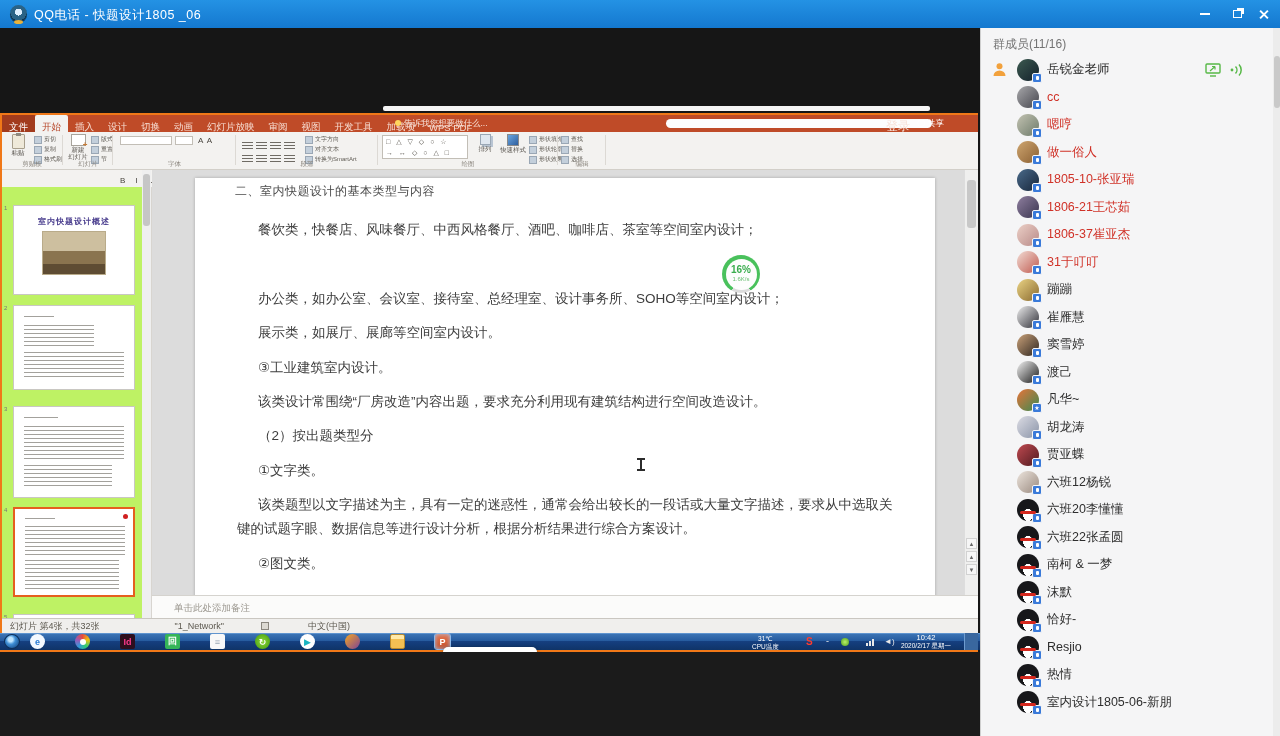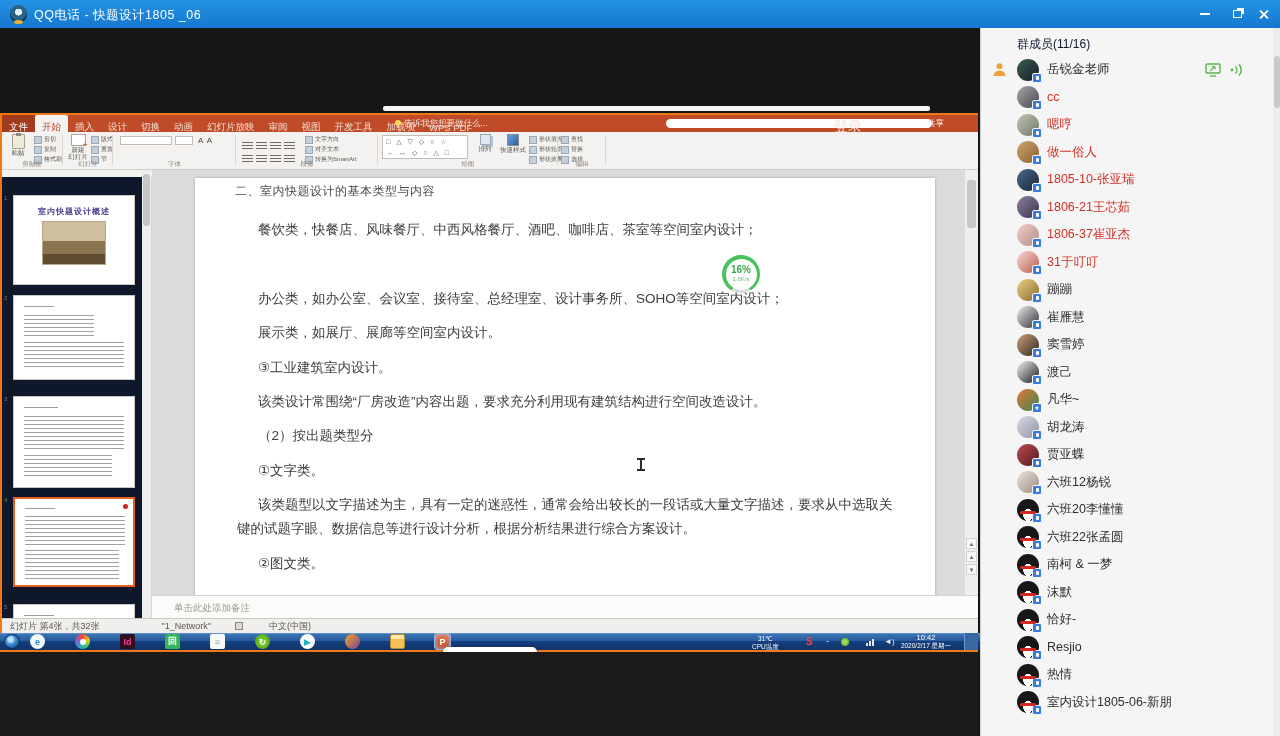--- a/index.html
+++ b/index.html
@@ -29,21 +29,21 @@
 
   
   #pp{left:2px;top:115px;width:976px;height:518px;background:#f3f2f0;}
   #pp-tabs{left:0;top:0;width:976px;height:17px;background:#bf4b28;display:flex;align-items:stretch;}
   .pptab{padding:12px 7px;font-size:9.5px;color:#f7ddd2;display:flex;align-items:center;cursor:pointer;white-space:nowrap;}
   .pptab.t-file{background:#a23b1d;color:#fff;}
   .pptab.active{background:#f3f2f0;color:#b7472a;border-radius:2px 2px 0 0;}
   #tellme{left:393px;top:3px;color:#f8e3da;font-size:8.5px;white-space:nowrap;}
   #tellme::before{content:"";display:inline-block;width:6px;height:6px;border-radius:50%;background:#ffd75e;margin-right:3px;}
   #tellme-box{left:664px;top:4px;width:266px;height:9px;background:#fdfdfd;border-radius:5px;}
-  #pp-signin{left:832px;top:3px;font-size:14px;color:#f8e3da;}
+  #pp-signin{left:884px;top:3px;font-size:12px;color:#f8e3da;}
   #pp-share{left:915px;top:3px;font-size:8.5px;color:#fff;}
   #pp-share::before{content:"";display:inline-block;width:6px;height:6px;border-radius:50%;border:1px solid #fff;margin-right:2px;vertical-align:-1px;}
 
   #pp-ribbon{left:0;top:17px;width:976px;height:38px;background:#f3f2f0;border-bottom:1px solid #d2cfc9;}
   .rsep{position:absolute;top:3px;width:1px;height:30px;background:#dcd9d4;}
   .rlabel{position:absolute;bottom:1px;font-size:6.5px;color:#8a857d;width:100%;text-align:center;white-space:nowrap;}
   .rgroup{position:absolute;top:0;height:38px;}
   .bigbtn{position:absolute;top:2px;width:28px;text-align:center;cursor:pointer;}
   .bigbtn .blabel{font-size:6.5px;color:#5a5650;line-height:1.1;}
   .ic-paste{margin:0 auto;width:13px;height:15px;background:#efe9d9;border:1px solid #a89f8c;border-radius:1px;position:relative;}
@@ -54,21 +54,21 @@
   .srow{font-size:6px;color:#5f5b54;white-space:nowrap;display:flex;align-items:center;cursor:pointer;}
   .srow::before{content:"";display:inline-block;width:6px;height:6px;background:#c3cfdb;border:1px solid #9aa7b5;margin-right:2px;}
   .fbox{position:absolute;background:#fff;border:1px solid #c2beb6;height:9px;}
   .fletters{position:absolute;font-size:8px;color:#47433d;letter-spacing:4px;white-space:nowrap;}
   .mini{display:inline-block;width:11px;height:9px;margin-right:3px;background:repeating-linear-gradient(180deg,#6f6b64 0 1px,transparent 1px 3px);}
   .shapebox{position:absolute;background:#fff;border:1px solid #c2beb6;font-size:7px;color:#5f5b54;line-height:1.5;padding:1px 3px;letter-spacing:2px;white-space:nowrap;}
   .qstyle{width:12px;height:12px;margin:0 auto;background:linear-gradient(135deg,#6aa5e0,#2f5f9e);border:1px solid #8a8a8a;}
   .arrico{width:11px;height:11px;margin:0 auto;background:#dfe7f0;border:1px solid #9aa7b5;box-shadow:2px 2px 0 #b8c4d2;}
 
   
-  #pp-thumbs{left:0;top:62px;width:150px;height:448px;background:#0f172a;border-right:1px solid #d8d5d0;overflow:hidden;}
+  #pp-thumbs{left:0;top:72px;width:150px;height:448px;background:#bef264;border-right:1px solid #d8d5d0;overflow:hidden;}
   .thumb{position:absolute;left:11px;width:122px;background:#fff;border:1px solid #c9c7c2;cursor:pointer;}
   .thumb.sel{border:2px solid #e55f1f;}
   .tnum{position:absolute;left:2px;width:8px;font-size:6px;color:#777;}
   .tb{background:repeating-linear-gradient(180deg,#a3a19c 0 1px,transparent 1px 4px);}
   .t1-title{margin:10px 6px 4px;text-align:center;font-size:8px;color:#4b3f8f;font-weight:bold;letter-spacing:1px;}
   .t1-photo{margin:2px auto;width:64px;height:44px;background:
      linear-gradient(180deg,#cdbf9f 0 45%,#8a744f 46% 75%,#5e4c33 76%);border:1px solid #b9ab8a;}
   .t-redmark{position:absolute;right:5px;top:5px;width:5px;height:5px;border-radius:50%;background:#d02020;}
   #thumb-scroll{left:140px;top:55px;width:9px;height:448px;background:#efefef;}
   #thumb-scroll .sthumb{position:absolute;left:1px;top:4px;width:7px;height:52px;background:#c6c6c6;border-radius:3px;}
@@ -86,21 +86,21 @@
   #net-spd{font-size:6px;color:#6abf72;line-height:1.4;}
   #ibeam{position:absolute;left:485px;top:288px;width:8px;height:13px;
      border-top:2px solid #2c2c2c;border-bottom:2px solid #2c2c2c;
      background:linear-gradient(90deg,transparent 0 3px,#2c2c2c 3px 5px,transparent 5px);}
   #canvas-scroll{position:absolute;left:812px;top:0;width:14px;height:425px;background:#efefee;border-left:1px solid #ddd;}
   #canvas-scroll .sthumb{position:absolute;left:2px;top:10px;width:9px;height:48px;background:#c8c8c8;border-radius:3px;}
   .cs-btn{position:absolute;left:1px;width:11px;height:11px;background:#f6f6f6;border:1px solid #d2d2d2;font-size:6px;color:#666;text-align:center;line-height:10px;cursor:pointer;}
 
   #pp-notes{left:150px;top:480px;width:826px;height:23px;background:#fbfbfa;border-top:1px solid #d5d3ce;}
   #notes-text{position:absolute;left:22px;top:6px;font-size:9.5px;color:#9a968e;}
-  #pp-status{left:0;top:503px;width:976px;height:15px;background:#f0efed;border-top:1px solid #cac7c1;display:flex;align-items:center;}
+  #pp-status{left:0;top:503px;width:976px;height:15px;background:#f0efed;border-top:1px solid #cac7c1;display:flex;align-items:center;gap:13px;}
   #pp-status span{font-size:9px;color:#5c584f;white-space:nowrap;}
   #st-slide{margin-left:8px;} #st-doc{margin-left:62px;} #st-lang{margin-left:26px;}
   #st-ico{margin-left:24px;width:8px;height:8px;border:1px solid #8a867e;background:#dcd9d2;}
 
   
   #taskbar{left:0;top:633px;width:980px;height:17px;
     background:linear-gradient(180deg,#3b73b4 0,#255a9e 45%,#153f80 46%,#0f3468 100%);border-top:1px solid #5f94cf;}
   #start-orb{left:4px;top:634px;width:16px;height:15px;border-radius:50%;
     background:radial-gradient(circle at 40% 35%,#bfe5ff 0 18%,#3f8fd6 40%,#14447f 90%);border:1px solid #0c2f5a;cursor:pointer;}
   .tico{position:absolute;top:634px;width:15px;height:15px;border-radius:2px;display:flex;align-items:center;justify-content:center;
@@ -123,21 +123,21 @@
   #ratio-btn{left:443px;top:647px;width:94px;height:30px;background:#fff;border-radius:5px;
     box-shadow:0 1px 4px rgba(0,0,0,.4);display:flex;align-items:center;justify-content:center;gap:10px;cursor:pointer;}
   #ratio-ico{width:18px;height:13px;border:2px solid #2f8fe0;border-top-width:4px;border-radius:1px;}
   #ratio-txt{font-size:13px;color:#222;letter-spacing:2px;}
 
   
   #callbar{left:0;top:652px;width:980px;height:84px;background:#1b1b1b;}
 
   
   #panel{left:980px;top:28px;width:300px;height:708px;background:#f5f5f6;border-left:1px solid #cfcfcf;overflow:hidden;}
-  #panel-header{position:absolute;left:12px;top:8px;font-size:12px;color:#0f172a;margin-left:24px;}
+  #panel-header{position:absolute;left:12px;top:8px;font-size:12px;color:#737373;}
   #member-list{position:absolute;left:0;top:28px;width:292px;}
   .mrow{height:27.5px;display:flex;align-items:center;padding-left:36px;position:relative;cursor:pointer;}
   .mrow .av{position:relative;width:22px;height:22px;border-radius:50%;flex:0 0 22px;background:#888;}
   .mrow .av.pg{background:radial-gradient(ellipse 8px 10px at 50% 72%,#fff 60%,transparent 62%),#17171a;}
   .mrow .av.pg::after{content:"";position:absolute;left:3px;top:12px;width:16px;height:3px;border-radius:2px;background:#d5281e;}
   .badge{position:absolute;right:-3px;bottom:-2px;width:10px;height:10px;border:1.5px solid #f5f5f6;}
   .b-blue{background:#3a7ad9;border-radius:2px;}
   .b-blue::after{content:"";position:absolute;left:2.5px;top:2px;width:3px;height:4px;background:#fff;border-radius:1px;}
   .b-busy{background:#e23c30;border-radius:50%;}
   .b-busy::after{content:"";position:absolute;left:1.5px;top:3.5px;width:5px;height:2px;background:#fff;}

